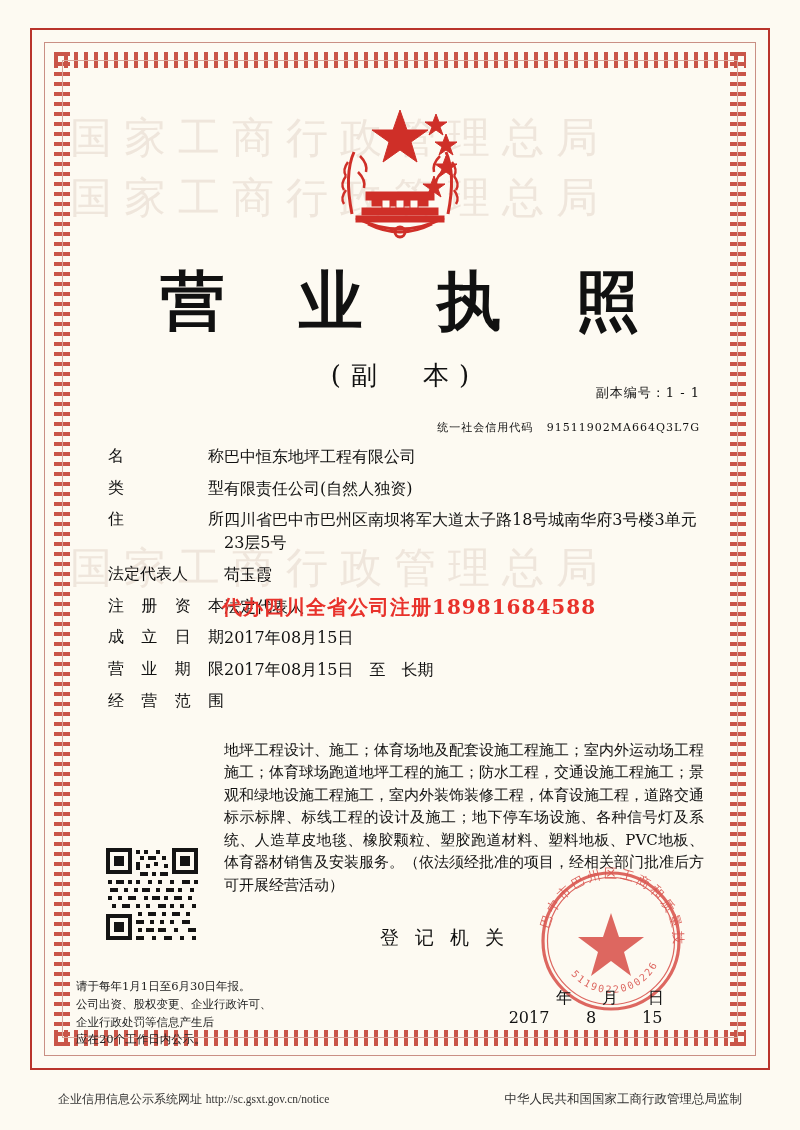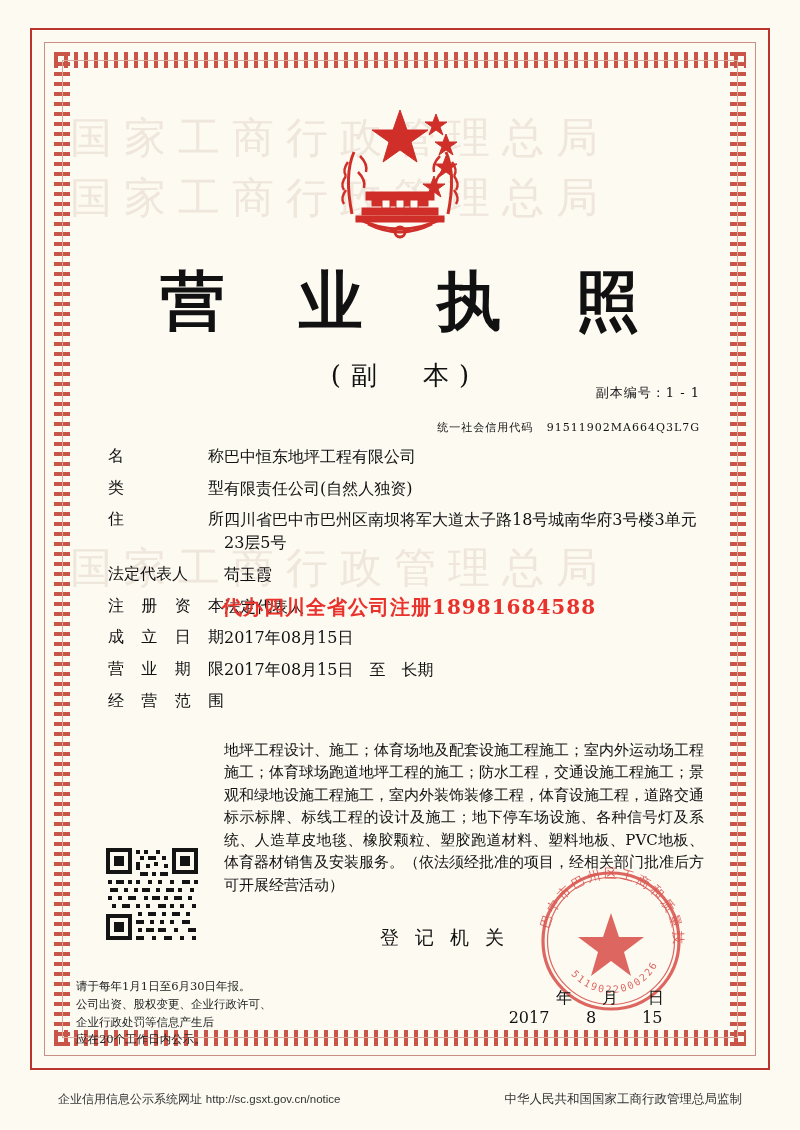--- a/index.html
+++ b/index.html
@@ -257,21 +257,21 @@
   
   .bottom-left {
     position: absolute;
     left: 58px;
     bottom: 22px;
     font-size: 12px;
     color: #333;
     font-family: "DejaVu Serif", serif;
   }
   .bottom-left .url {
-    font-family: Liberation Sans, sans-serif;
+    font-family: Liberation Serif, serif;
     font-size: 11.5px;
     letter-spacing: 0px;
   }
   .bottom-right {
     position: absolute;
     right: 58px;
     bottom: 22px;
     font-size: 12.5px;
     color: #333;
     font-family: "DejaVu Serif", serif;

